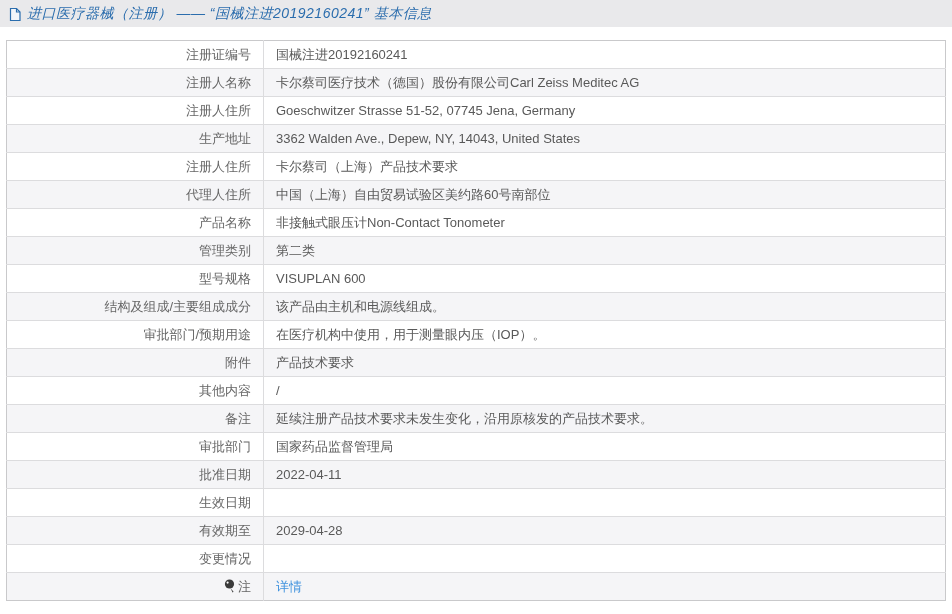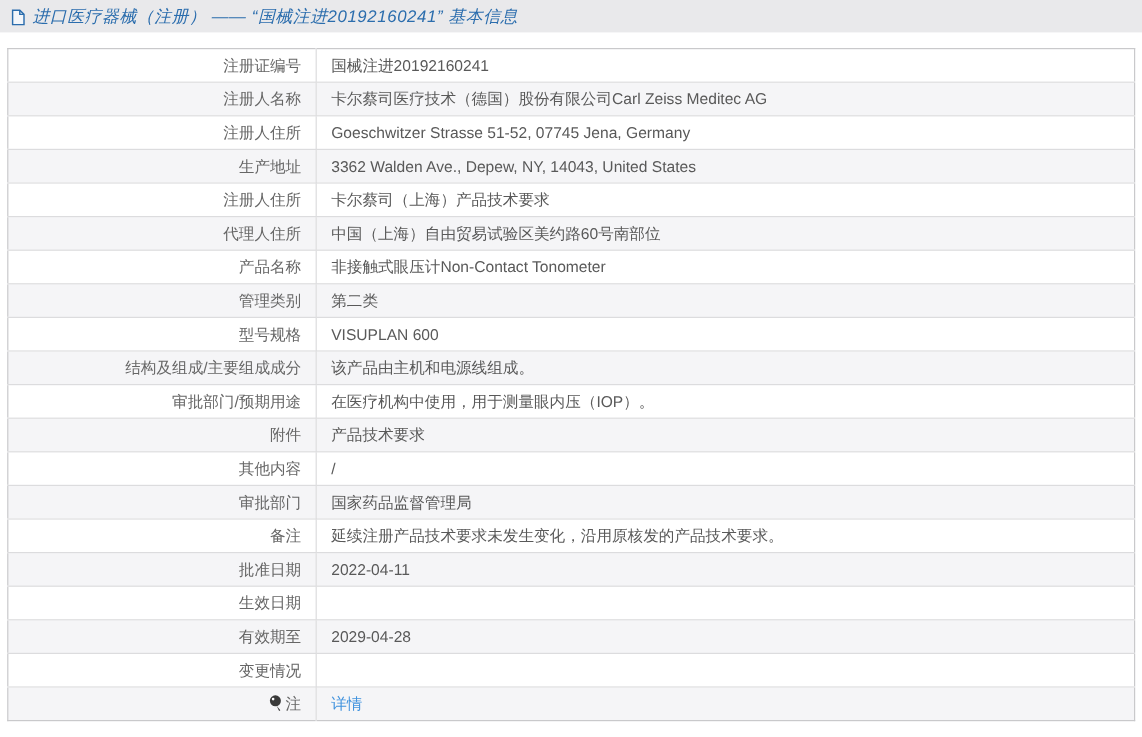--- a/index.html
+++ b/index.html
@@ -167,27 +167,27 @@
     <th class="label-cell"><span>附件</span></th>
     <td class="value-cell">产品技术要求</td>
   </tr>
 
   <tr>
     <th class="label-cell"><span>其他内容</span></th>
     <td class="value-cell">/</td>
   </tr>
 
   <tr>
+    <th class="label-cell"><span>备注</span></th>
+    <td class="value-cell">延续注册产品技术要求未发生变化，沿用原核发的产品技术要求。</td>
+  </tr>
+
+  <tr>
     <th class="label-cell"><span>审批部门</span></th>
     <td class="value-cell">国家药品监督管理局</td>
-  </tr>
-
-  <tr>
-    <th class="label-cell"><span>备注</span></th>
-    <td class="value-cell">延续注册产品技术要求未发生变化，沿用原核发的产品技术要求。</td>
   </tr>
 
   <tr>
     <th class="label-cell"><span>批准日期</span></th>
     <td class="value-cell">2022-04-11</td>
   </tr>
 
   <tr>
     <th class="label-cell"><span>生效日期</span></th>
     <td class="value-cell"></td>

